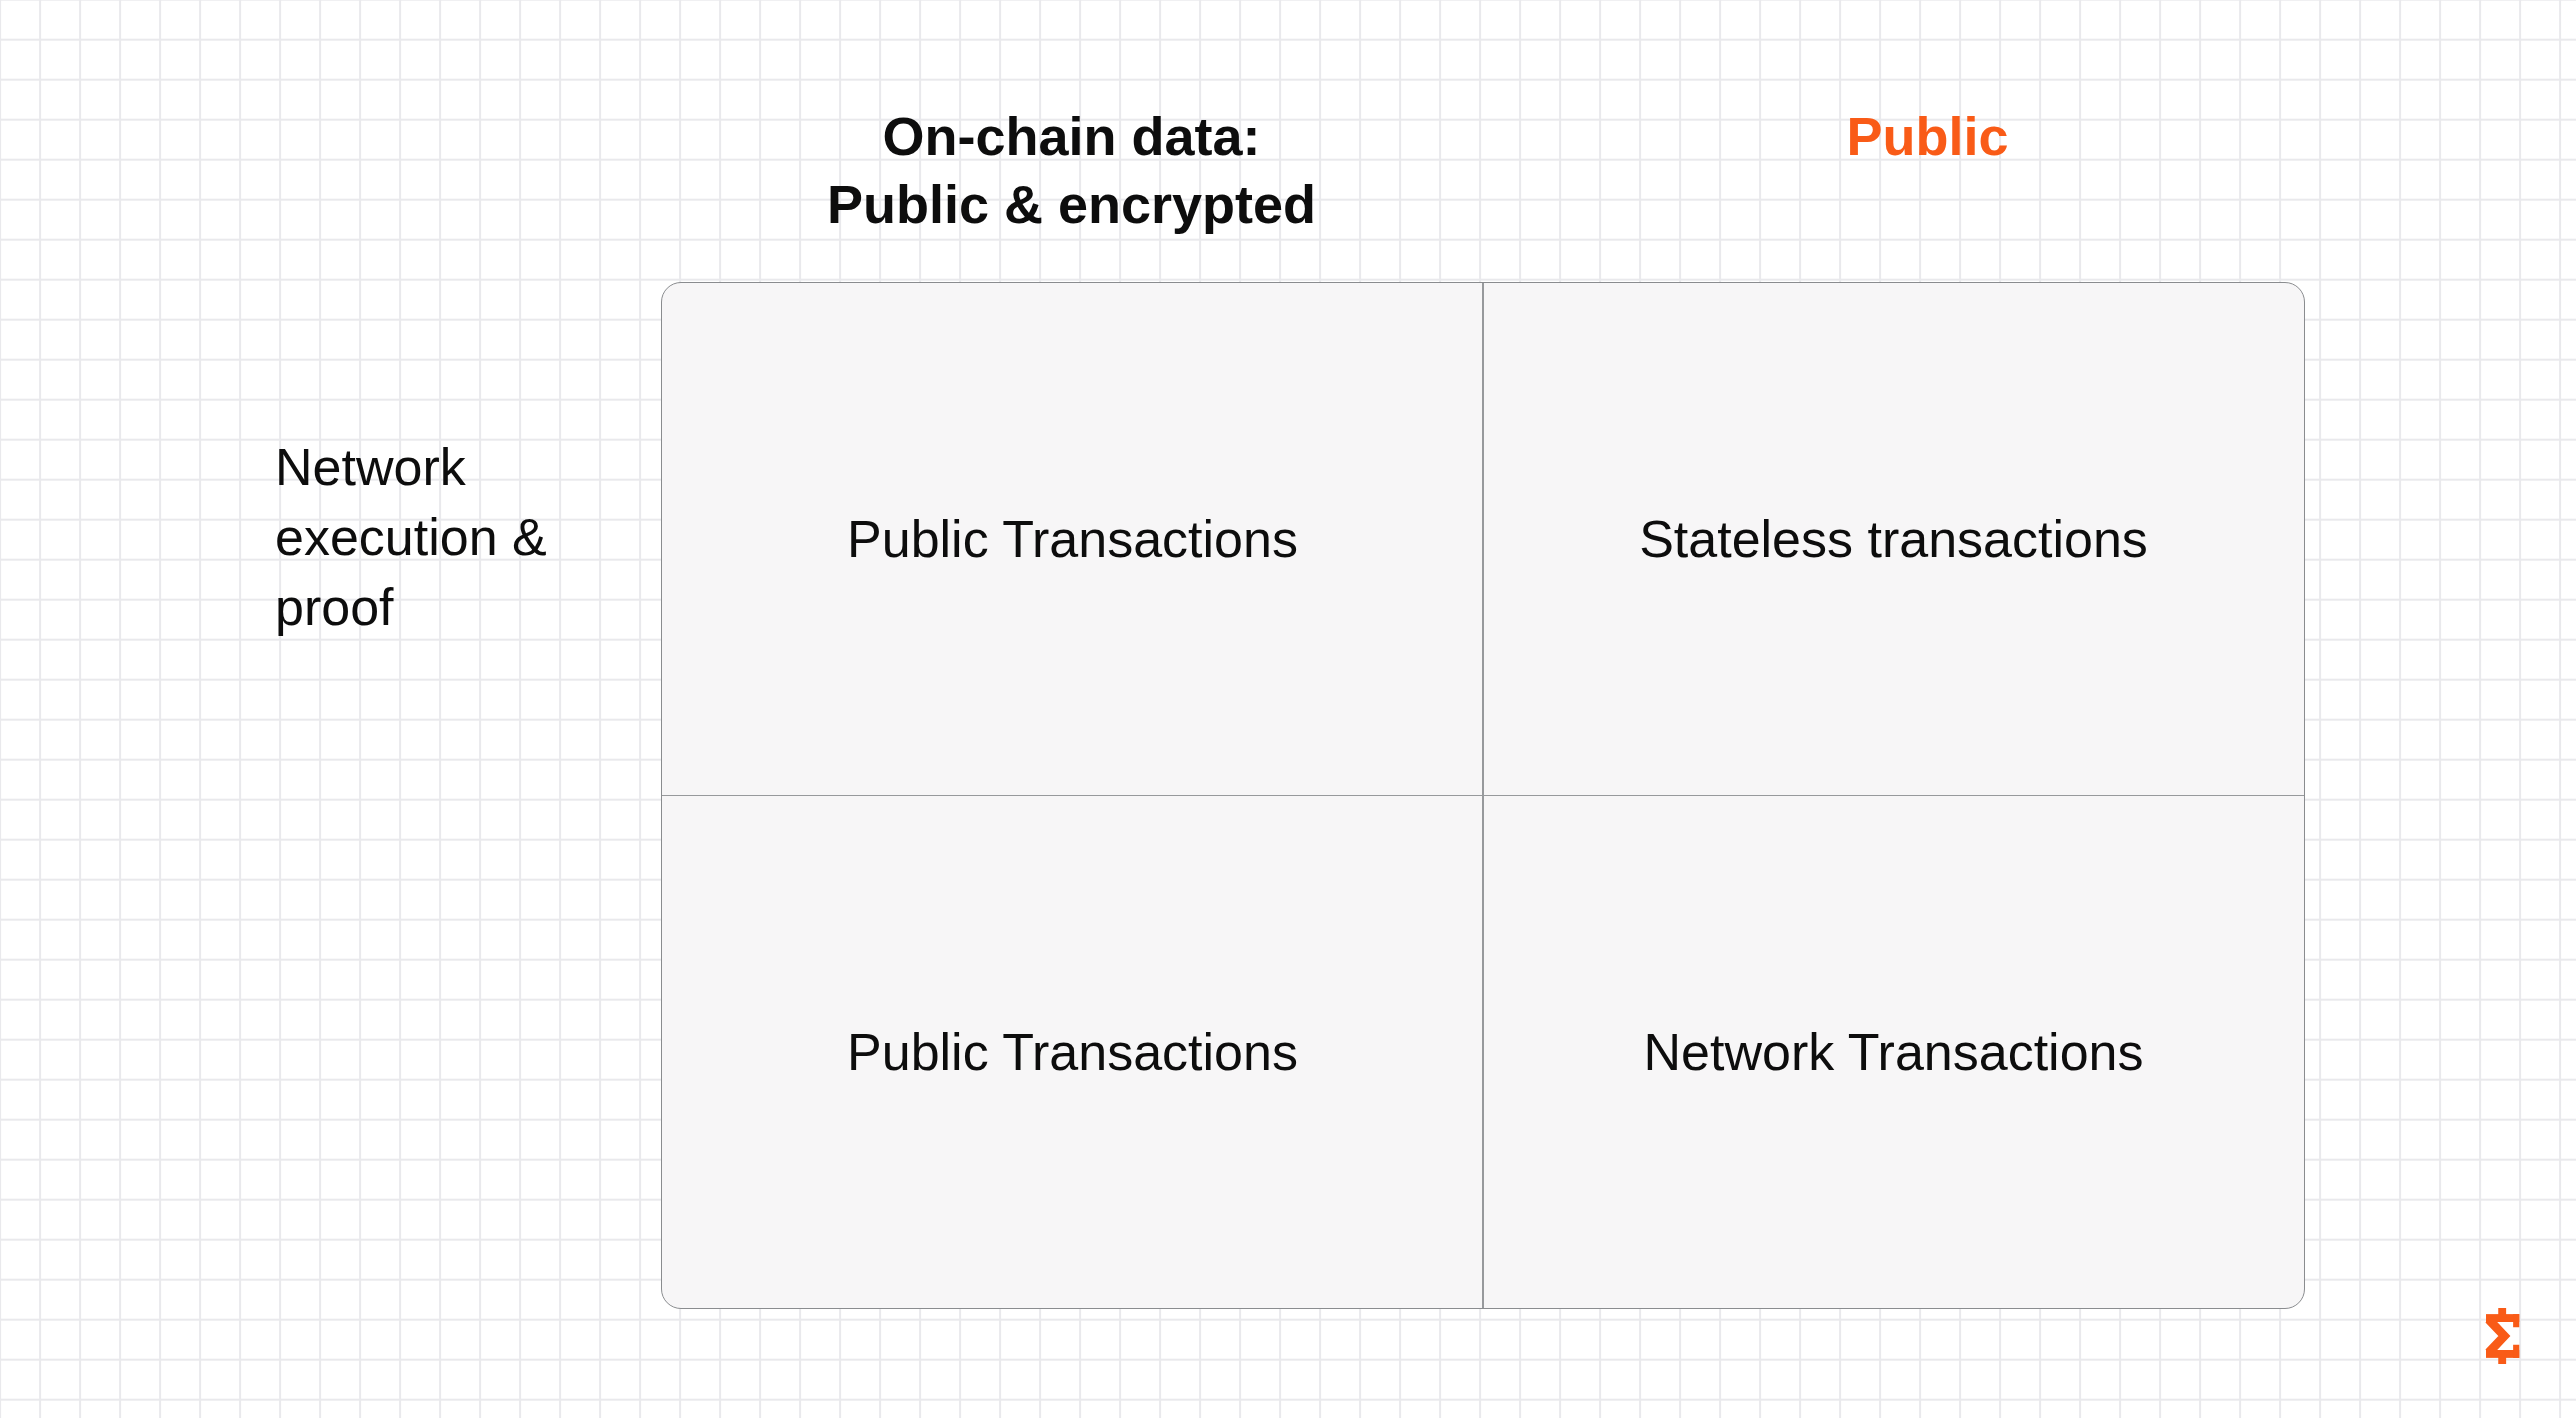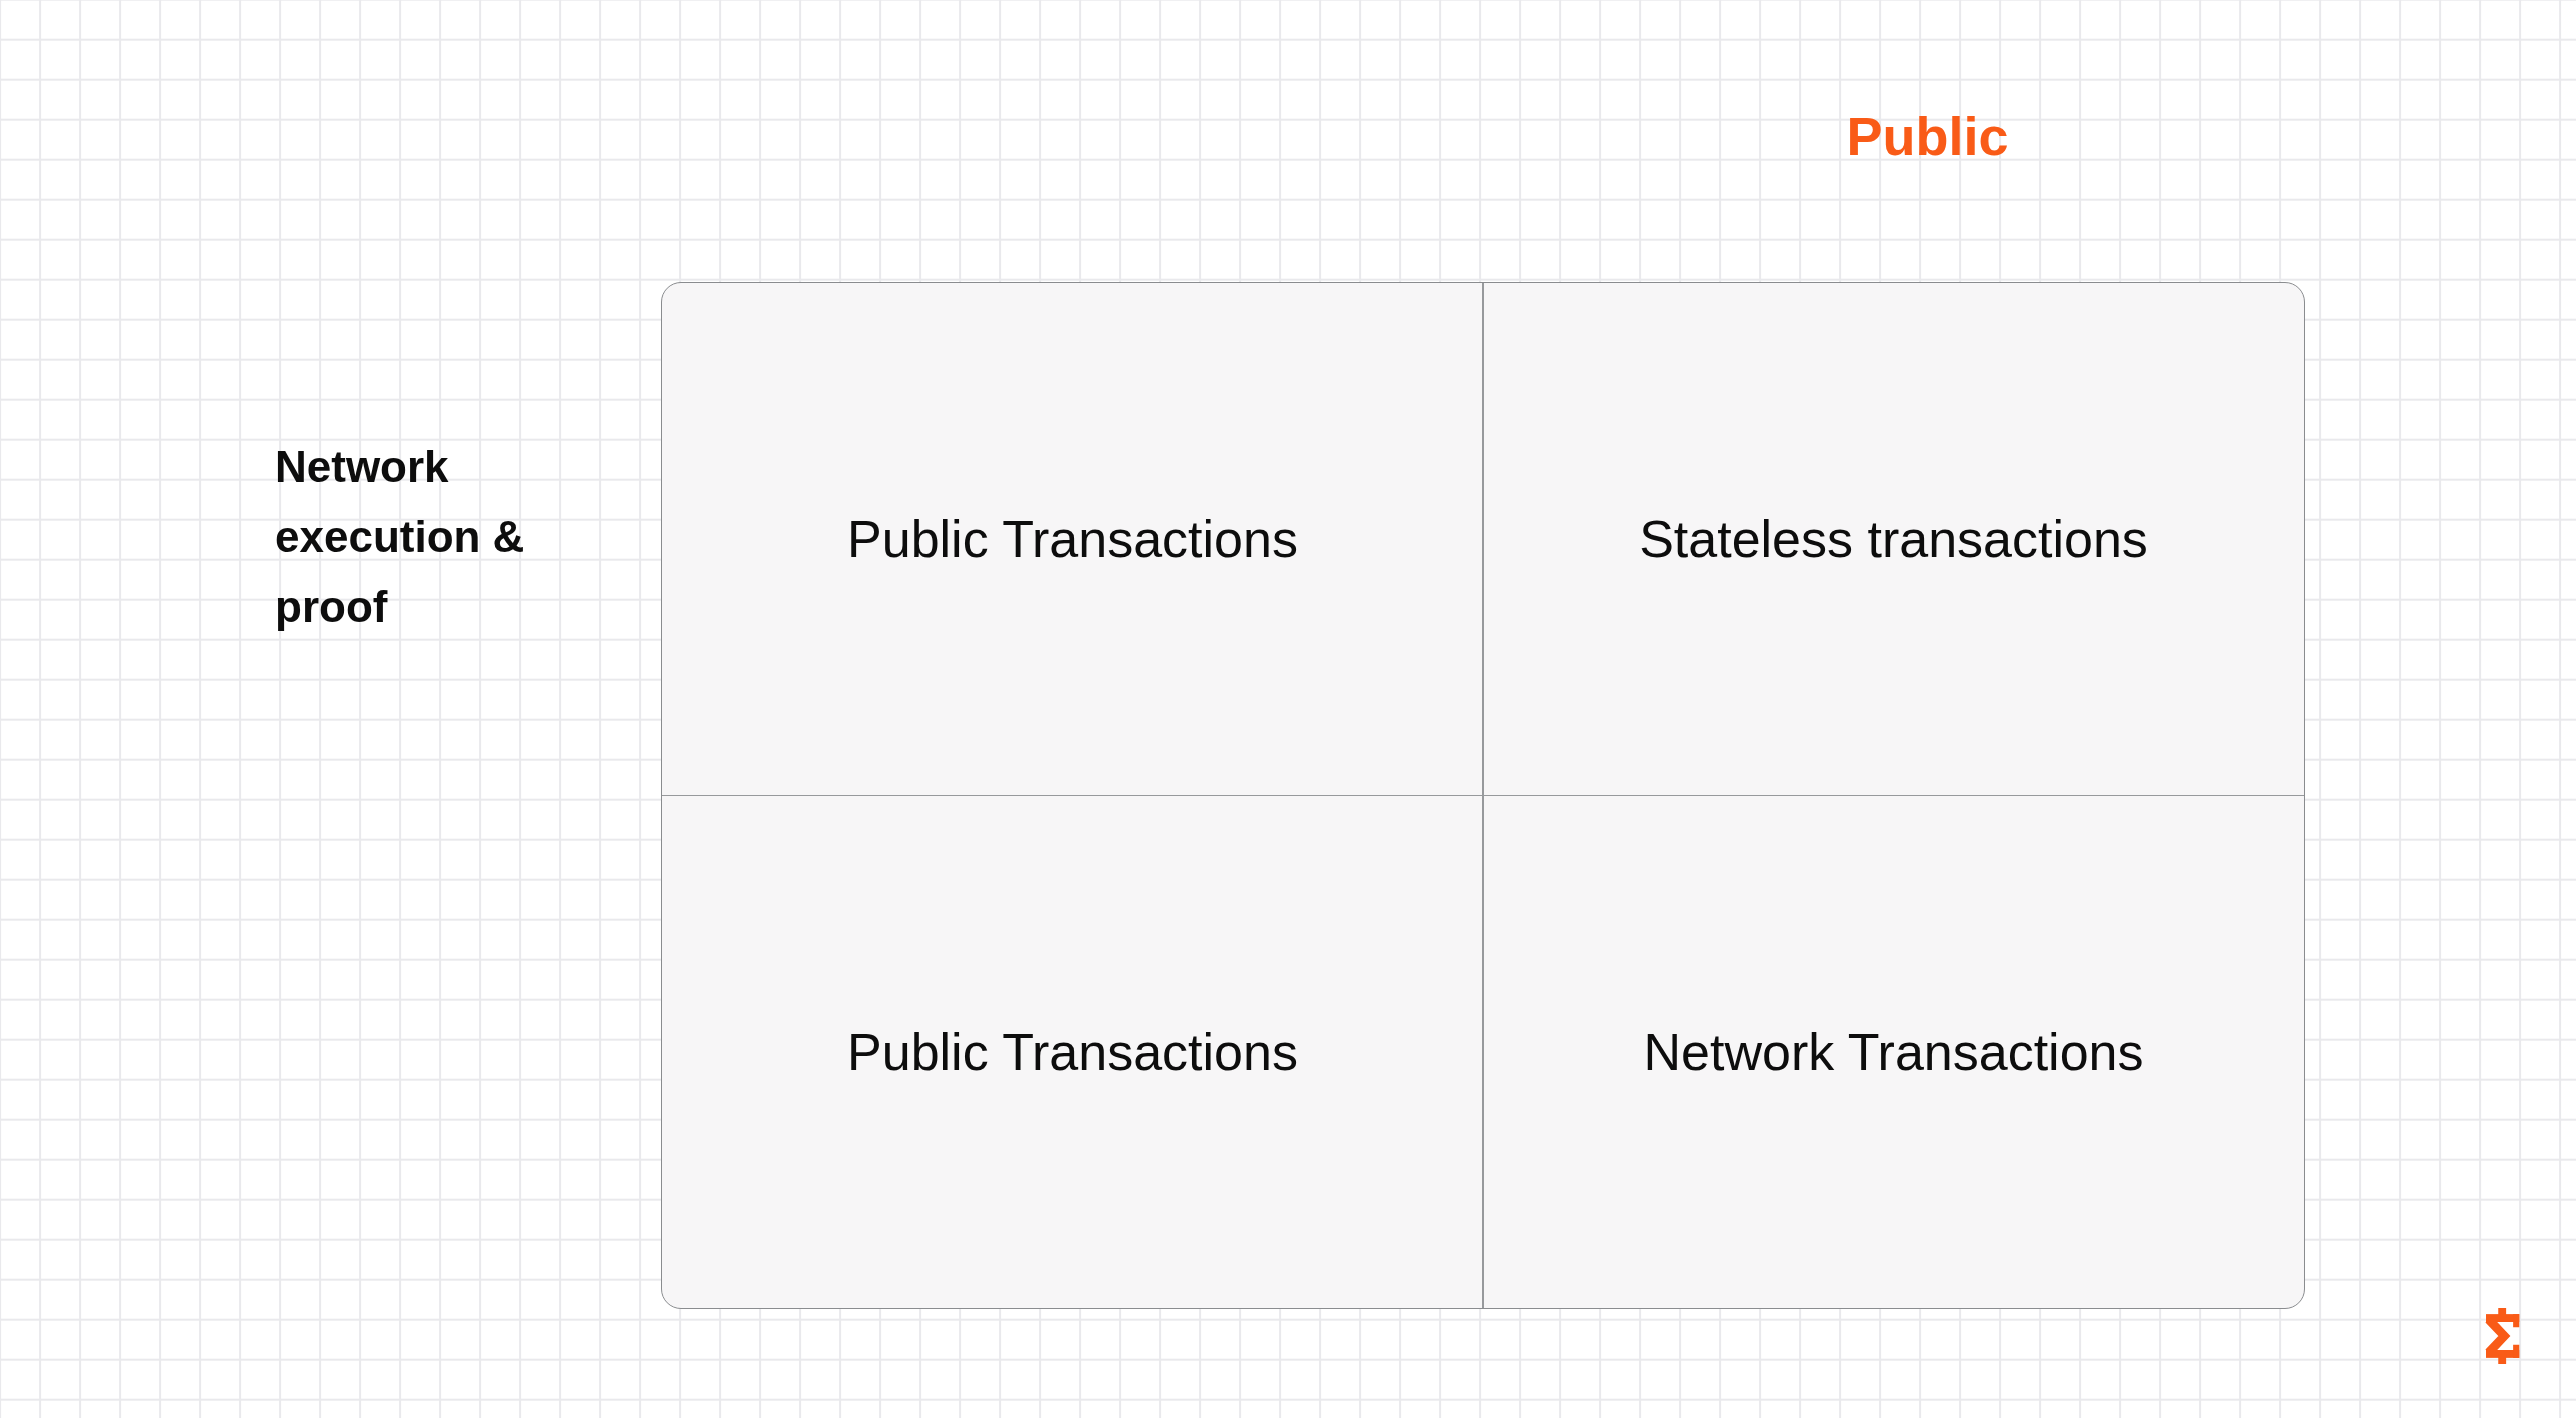--- a/index.html
+++ b/index.html
@@ -74,22 +74,22 @@
     color: var(--text-black, #0d0d0d);
   }
   .col-header-1 { left: 741px; }
   .col-header-2 { left: 1597px; }
 
   
   .row-header {
     position: absolute;
     left: 275px;
     width: 348px;
-    font-size: 44px;
-    font-weight: 700;
+    font-size: 52px;
+    font-weight: 400;
     line-height: 70px;
     color: var(--text-black, #0d0d0d);
   }
   .row-header-1 { top: 432px; }
   .row-header-2 { top: 949px; }
 
   .orange { color: var(--accent-orange, #f95b17); }
 
   
   .logo {
@@ -98,20 +98,24 @@
     top: 1308px;
     width: 39px;
     height: 56px;
   }
 </style>
 </head>
 <body>
 
 <div class="canvas">
 
+  <div class="col-header col-header-1">
+    <div>On-chain data:</div>
+    <div>Public &amp; encrypted</div>
+  </div>
   <div class="col-header col-header-2 orange">
     <div>Public</div>
   </div>
 
   <div class="row-header row-header-1">Network execution &amp; proof</div>
 
   <div class="matrix">
     <div class="cell">Public Transactions</div>
     <div class="cell">Stateless transactions</div>
     <div class="cell">Public Transactions</div>

